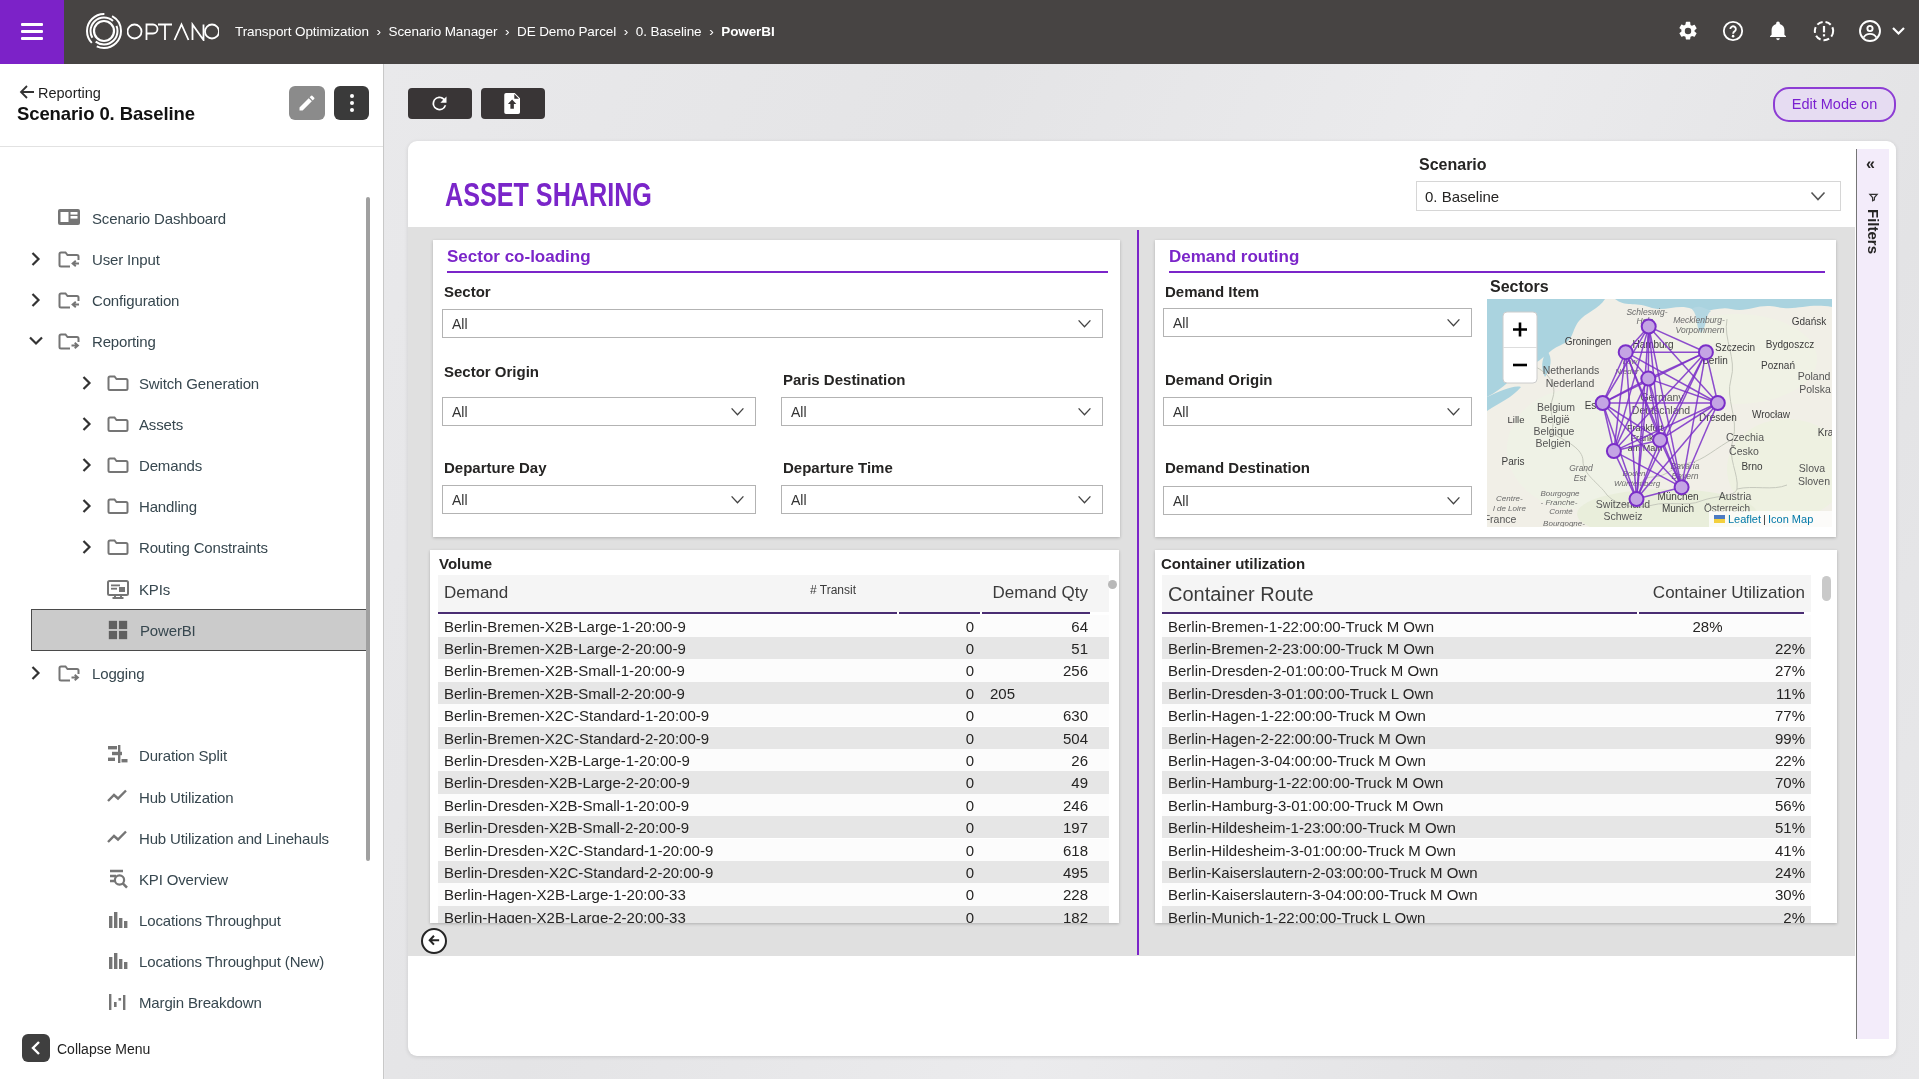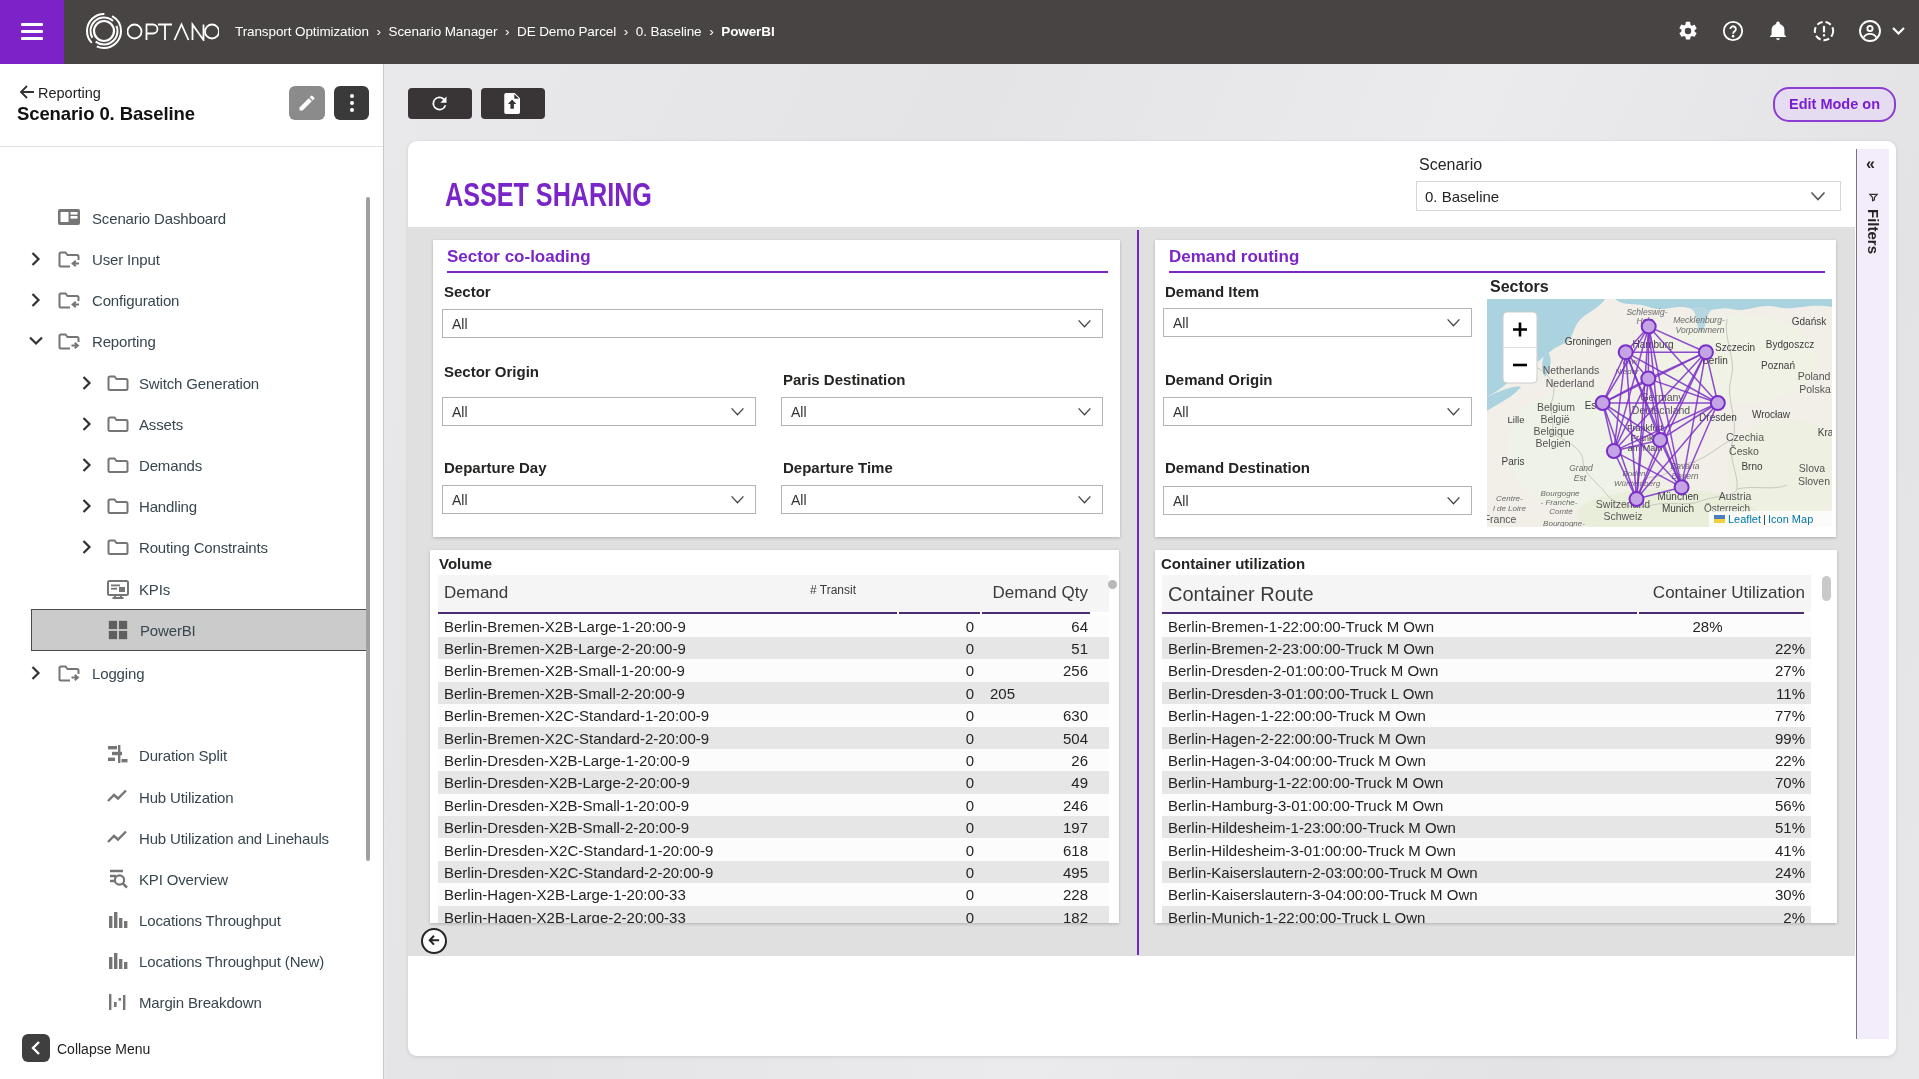--- a/index.html
+++ b/index.html
@@ -28,24 +28,24 @@
   .trow .txt { position:absolute; top:50%; transform:translateY(-50%); font-size:15px; letter-spacing:-0.15px; color:#37474f; white-space:nowrap; }
   .trow svg { position:absolute; top:50%; transform:translateY(-50%); }
   #row-powerbi { background:#cbcbcb; border:1px solid #4a4a4a; }
   #collapse-btn { position:absolute; left:22px; top:970px; width:28px; height:28px; border-radius:6px; background:#3f3f3f; }
   #collapse-lbl { position:absolute; left:57px; top:977px; font-size:14px; color:#222; }
   #tree-scroll { position:absolute; left:366px; top:133px; width:4px; height:664px; background:#a0a0a0; border-radius:2px; }
   #main { position:absolute; left:385px; top:64px; width:1534px; height:1015px;
     background:linear-gradient(115deg,#e9e9eb 0%,#e4e4e6 30%,#ebebed 55%,#e3e3e5 80%,#e8e8ea 100%); }
   .toolbtn { position:absolute; top:24px; width:64px; height:31px; background:#393536; border-radius:4px; }
   #editmode { position:absolute; left:1388px; top:23px; width:123px; height:35px; background:#e6dcf2; border:2px solid #8d3dd4; border-radius:16px;
-    color:#7a1fd0; font-weight:bold; font-size:14.5px; text-align:center; line-height:31px; }
+    color:#7a1fd0; font-weight:normal; font-size:14.5px; text-align:center; line-height:31px; }
   #card { position:absolute; left:23px; top:77px; width:1488px; height:915px; background:#fff; border-radius:9px; box-shadow:0 1px 4px rgba(0,0,0,.12); }
   #pagetitle { position:absolute; left:37px; top:34px; font-size:34px; font-weight:bold; color:#7a25c9; transform:scaleX(0.74); transform-origin:left; }
-  #scen-lbl { position:absolute; left:1011px; top:15px; font-size:16px; font-weight:normal; color:#252423; }
+  #scen-lbl { position:absolute; left:1011px; top:15px; font-size:16px; font-weight:bold; color:#252423; }
   #scen-dd { position:absolute; left:1008px; top:40px; width:425px; height:30px; border:1px solid #d6d6d6; background:#fff; }
   #scen-dd .v { position:absolute; left:8px; top:6px; font-size:15px; color:#252423; }
   #filters { position:absolute; left:1448px; top:8px; width:33px; height:890px; background:#f3ecfa; border-left:1px solid #757575; }
   #filters .chev { position:absolute; left:9px; top:6px; font-size:16px; color:#252423; font-weight:bold; }
   #filters .ftxt { position:absolute; left:8px; top:60px; writing-mode:vertical-rl; font-size:15px; font-weight:bold; color:#252423; }
   #canvas { position:absolute; left:0px; top:86px; width:1447px; height:729px; background:#e0e0e0; }
   .panel { position:absolute; background:#fff; box-shadow:0 1px 3px rgba(0,0,0,.22); }
   .ptitle { position:absolute; left:14px; top:7px; font-size:17px; font-weight:bold; color:#7b25c9; }
   .punder { position:absolute; left:14px; height:2px; background:#7b25c9; }
   .flabel { position:absolute; font-size:15px; font-weight:bold; color:#252423; }

